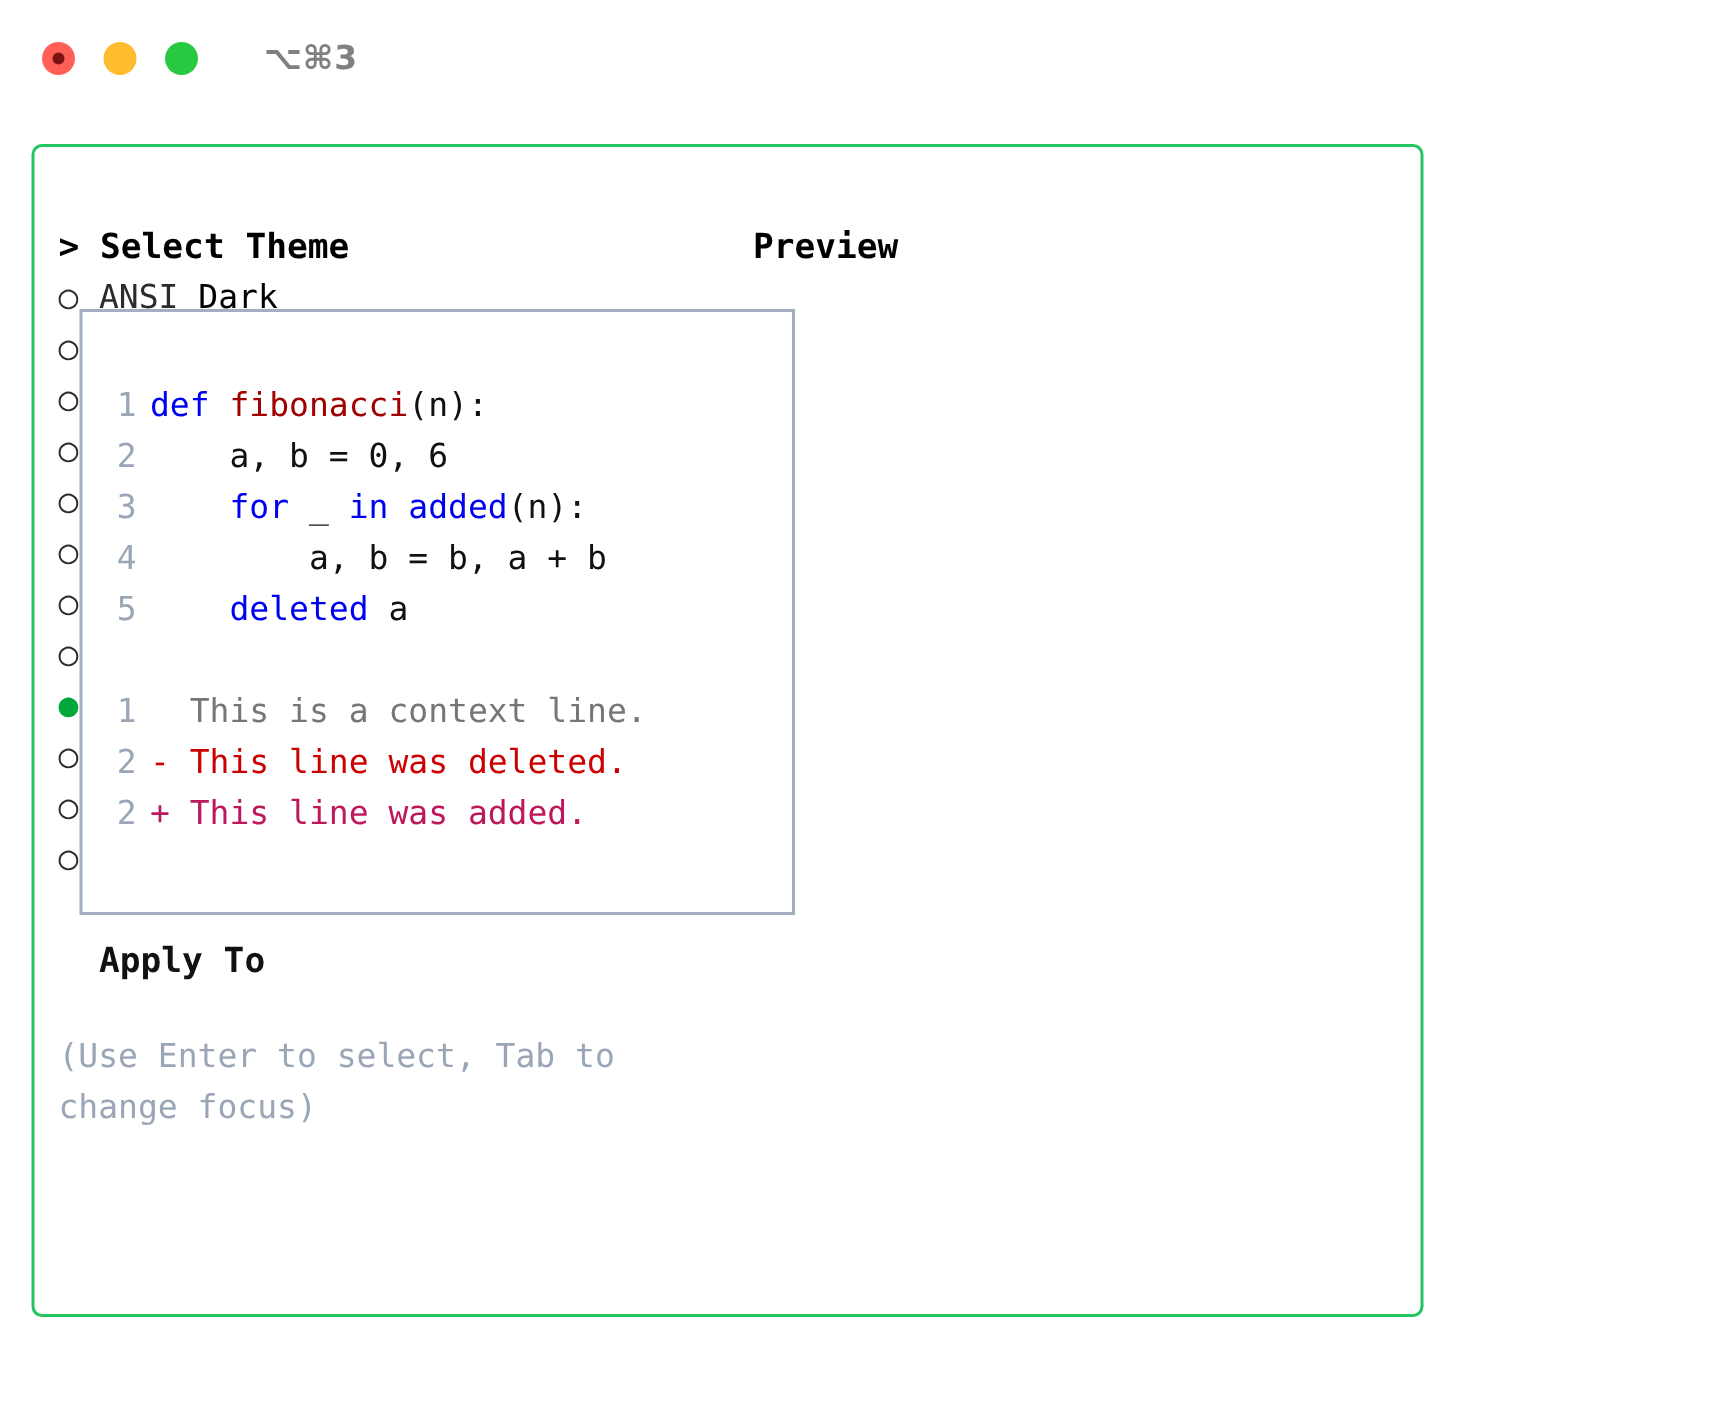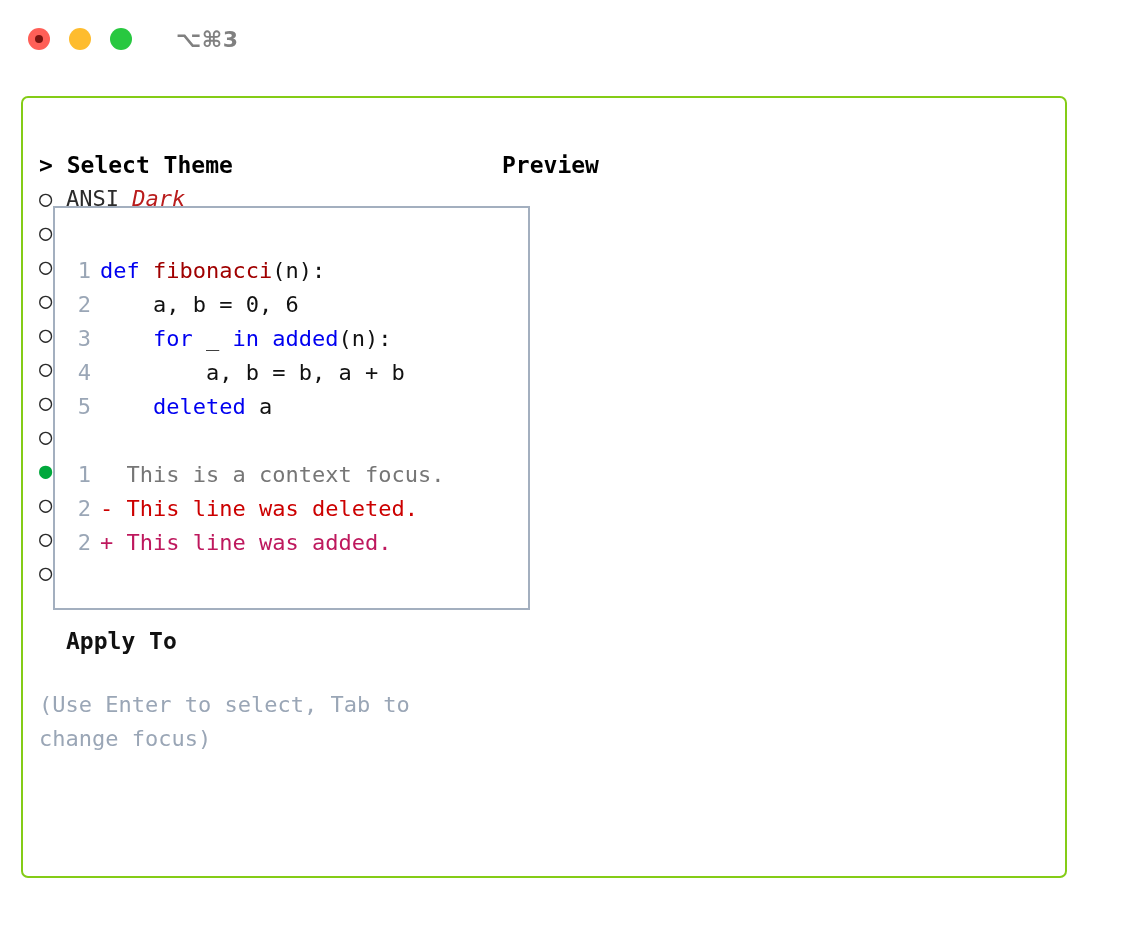--- a/index.html
+++ b/index.html
@@ -56,23 +56,23 @@
     color: #808080;
     letter-spacing: 0.5px;
     font-family: "DejaVu Sans", "Liberation Sans", sans-serif;
   }
 
   
   .panel {
     position: absolute;
     left: 21px;
     top: 96px;
-    width: 1046px;
+    width: 928px;
     height: 782px;
-    border: 2px solid #84cc16;
+    border: 2px solid #22c55e;
     border-radius: 7px;
     box-sizing: border-box;
     background: #ffffff;
   }
 
   
   .left-col {
     position: absolute;
     left: 16px;
     top: 50px;
@@ -108,22 +108,21 @@
     display: inline-block;
     width: 27px;
     color: #2b2b2b;
   }
   .marker.sel {
     color: #00a83c;
   }
   .opt-label { color: #2b2b2b; }
   .opt-row.selected .opt-label { color: #00a83c; }
   .opt-tag {
-    color: #b91c1c;
-    font-style: italic;
+    color: #000000;
   }
 
   .spacer-sm { height: 34px; }
   .spacer-xs { height: 30px; }
 
   .hint {
     font-size: 22px;
     line-height: 34px;
     color: #9aa6b6;
     width: 410px;
@@ -216,20 +215,20 @@
     <div class="code-area">
       <div id="code-lines">
           <div class="code-line"><span class="lineno">1</span><span class="kw">def </span><span class="fn">fibonacci</span><span class="plain">(n):</span></div>
           <div class="code-line"><span class="lineno">2</span><span class="plain">    a, b = 0, 6</span></div>
           <div class="code-line"><span class="lineno">3</span><span class="plain">    </span><span class="kw">for</span><span class="plain"> _ </span><span class="kw">in</span><span class="plain"> </span><span class="kw">added</span><span class="plain">(n):</span></div>
           <div class="code-line"><span class="lineno">4</span><span class="plain">        a, b = b, a + b</span></div>
           <div class="code-line"><span class="lineno">5</span><span class="plain">    </span><span class="kw">deleted</span><span class="plain"> a</span></div>
         </div>
       <div class="gap"></div>
       <div id="diff-lines">
-          <div class="code-line"><span class="lineno">1</span><span class="ctx">  This is a context focus.</span></div>
+          <div class="code-line"><span class="lineno">1</span><span class="ctx">  This is a context line.</span></div>
           <div class="code-line"><span class="lineno">2</span><span class="del">- This line was deleted.</span></div>
           <div class="code-line"><span class="lineno">2</span><span class="add">+ This line was added.</span></div>
         </div>
     </div>
   </div>
 
 </div>
 
 </body></html>

